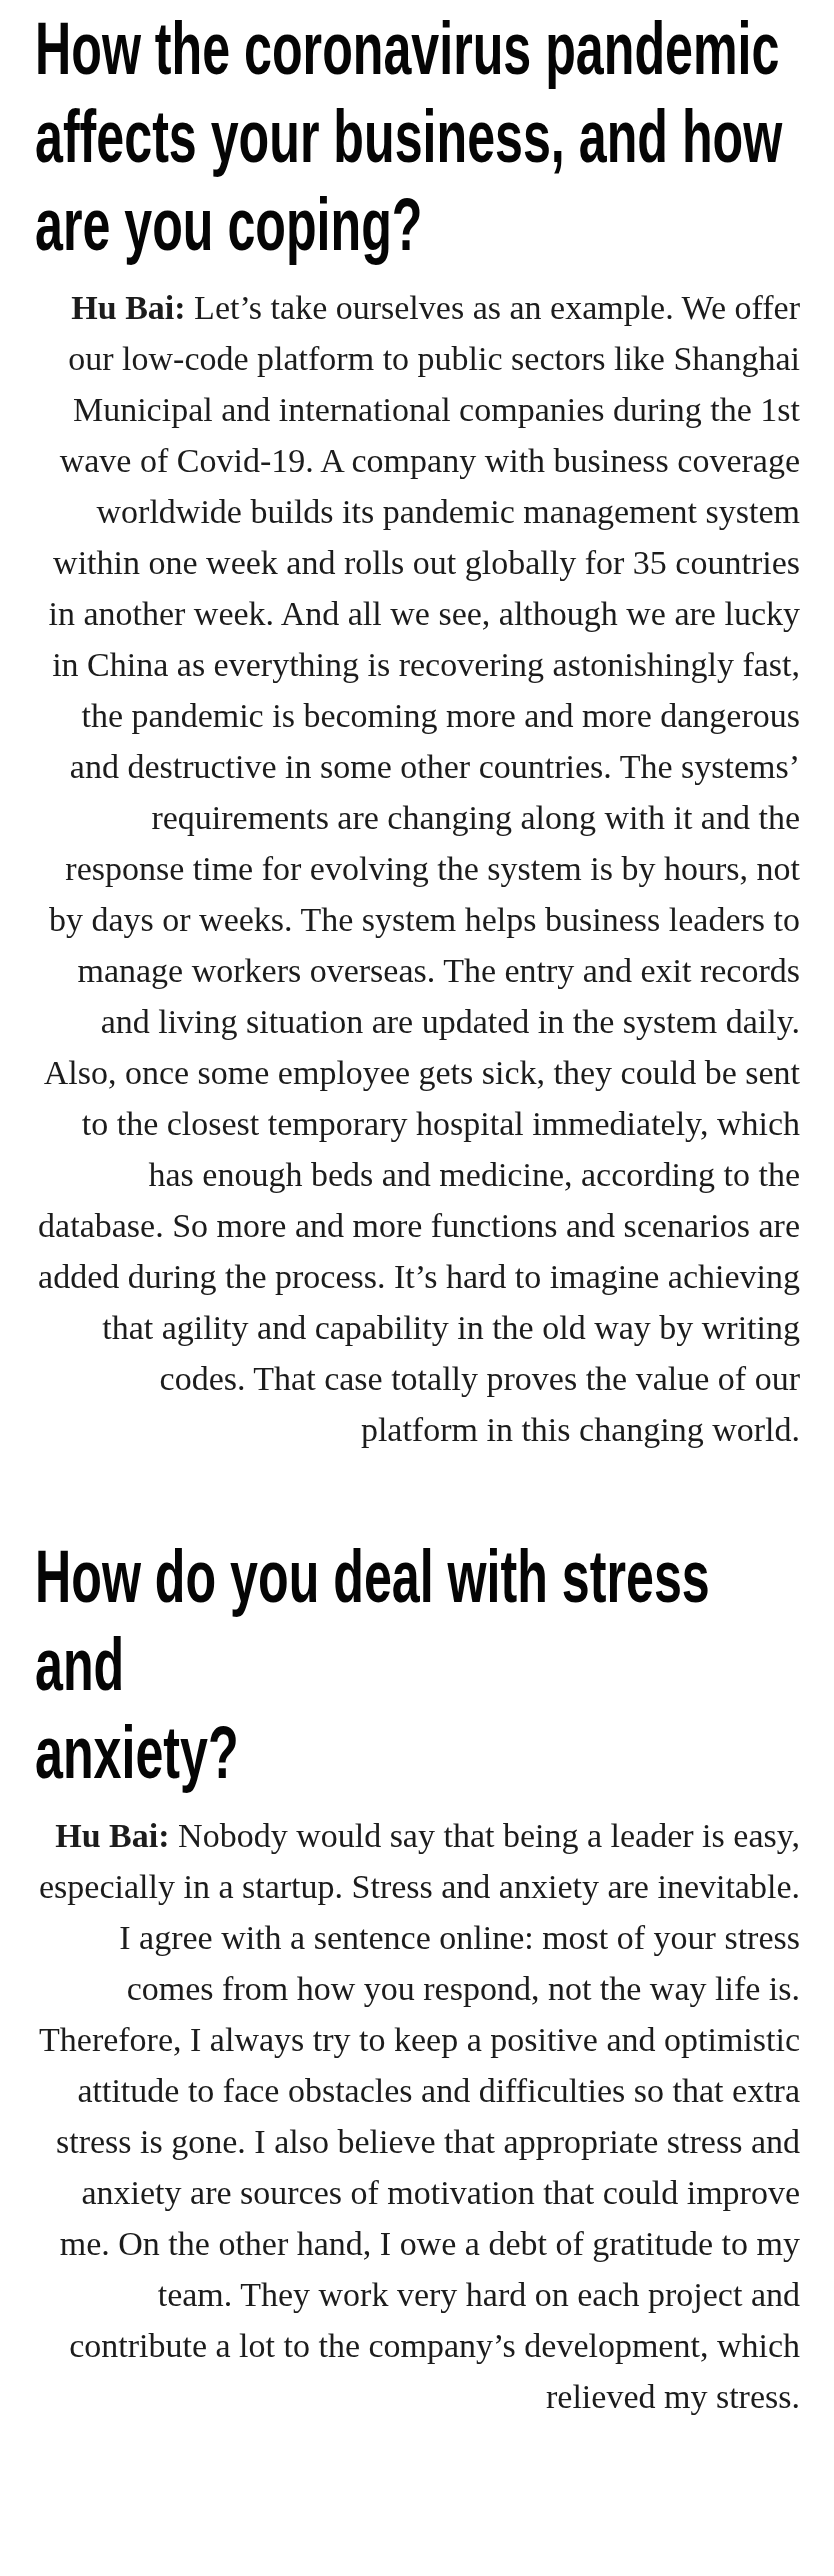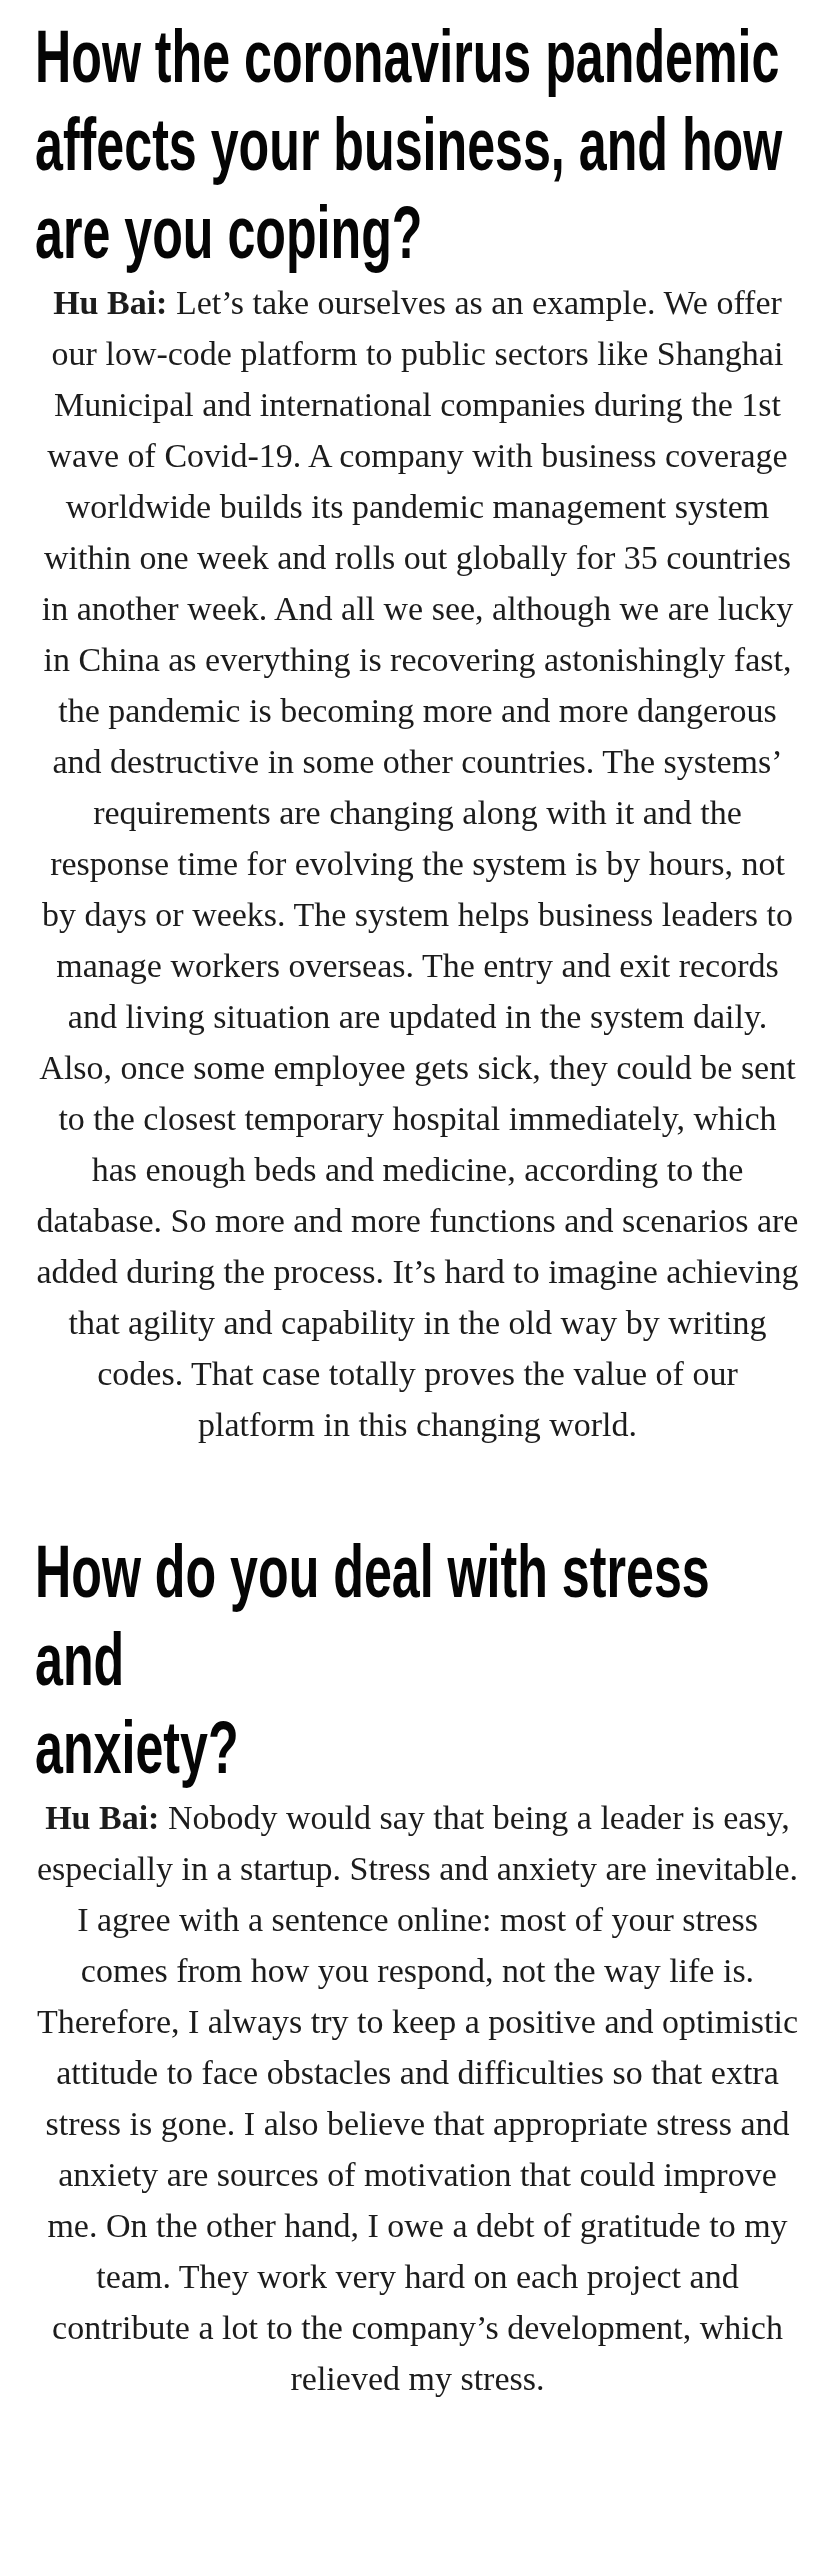--- a/index.html
+++ b/index.html
@@ -11,21 +11,21 @@
   body{
     width:834px;
     min-height:2576px;
     overflow-x:hidden;
     -webkit-font-smoothing:antialiased;
   }
   .page{
     box-sizing:border-box;
     width:834px;
     min-height:2576px;
-    padding:12px 35px 39px 35px;
+    padding:4px 35px 39px 35px;
   }
   
   .headline{
     font-family:"Liberation Sans",sans-serif;
     font-weight:700;
     color:var(--heading-color,#050505);
     font-size:75px;
     line-height:88px;
     letter-spacing:0;
     margin:0;
@@ -37,22 +37,22 @@
   .qa + .qa .headline{
     margin-top:77px;
   }
   
   .answer{
     font-family:"Liberation Serif",serif;
     color:var(--body-color,#1c1c1c);
     font-size:34px;
     line-height:51px;
     width:765px;
-    margin:1px 0 0 0;
-    text-align:center;
+    margin:14px 0 0 0;
+    text-align:right;
   }
   .speaker{
     font-weight:700;
   }
 </style>
 </head>
 <body>
 
 <main class="page">
 

